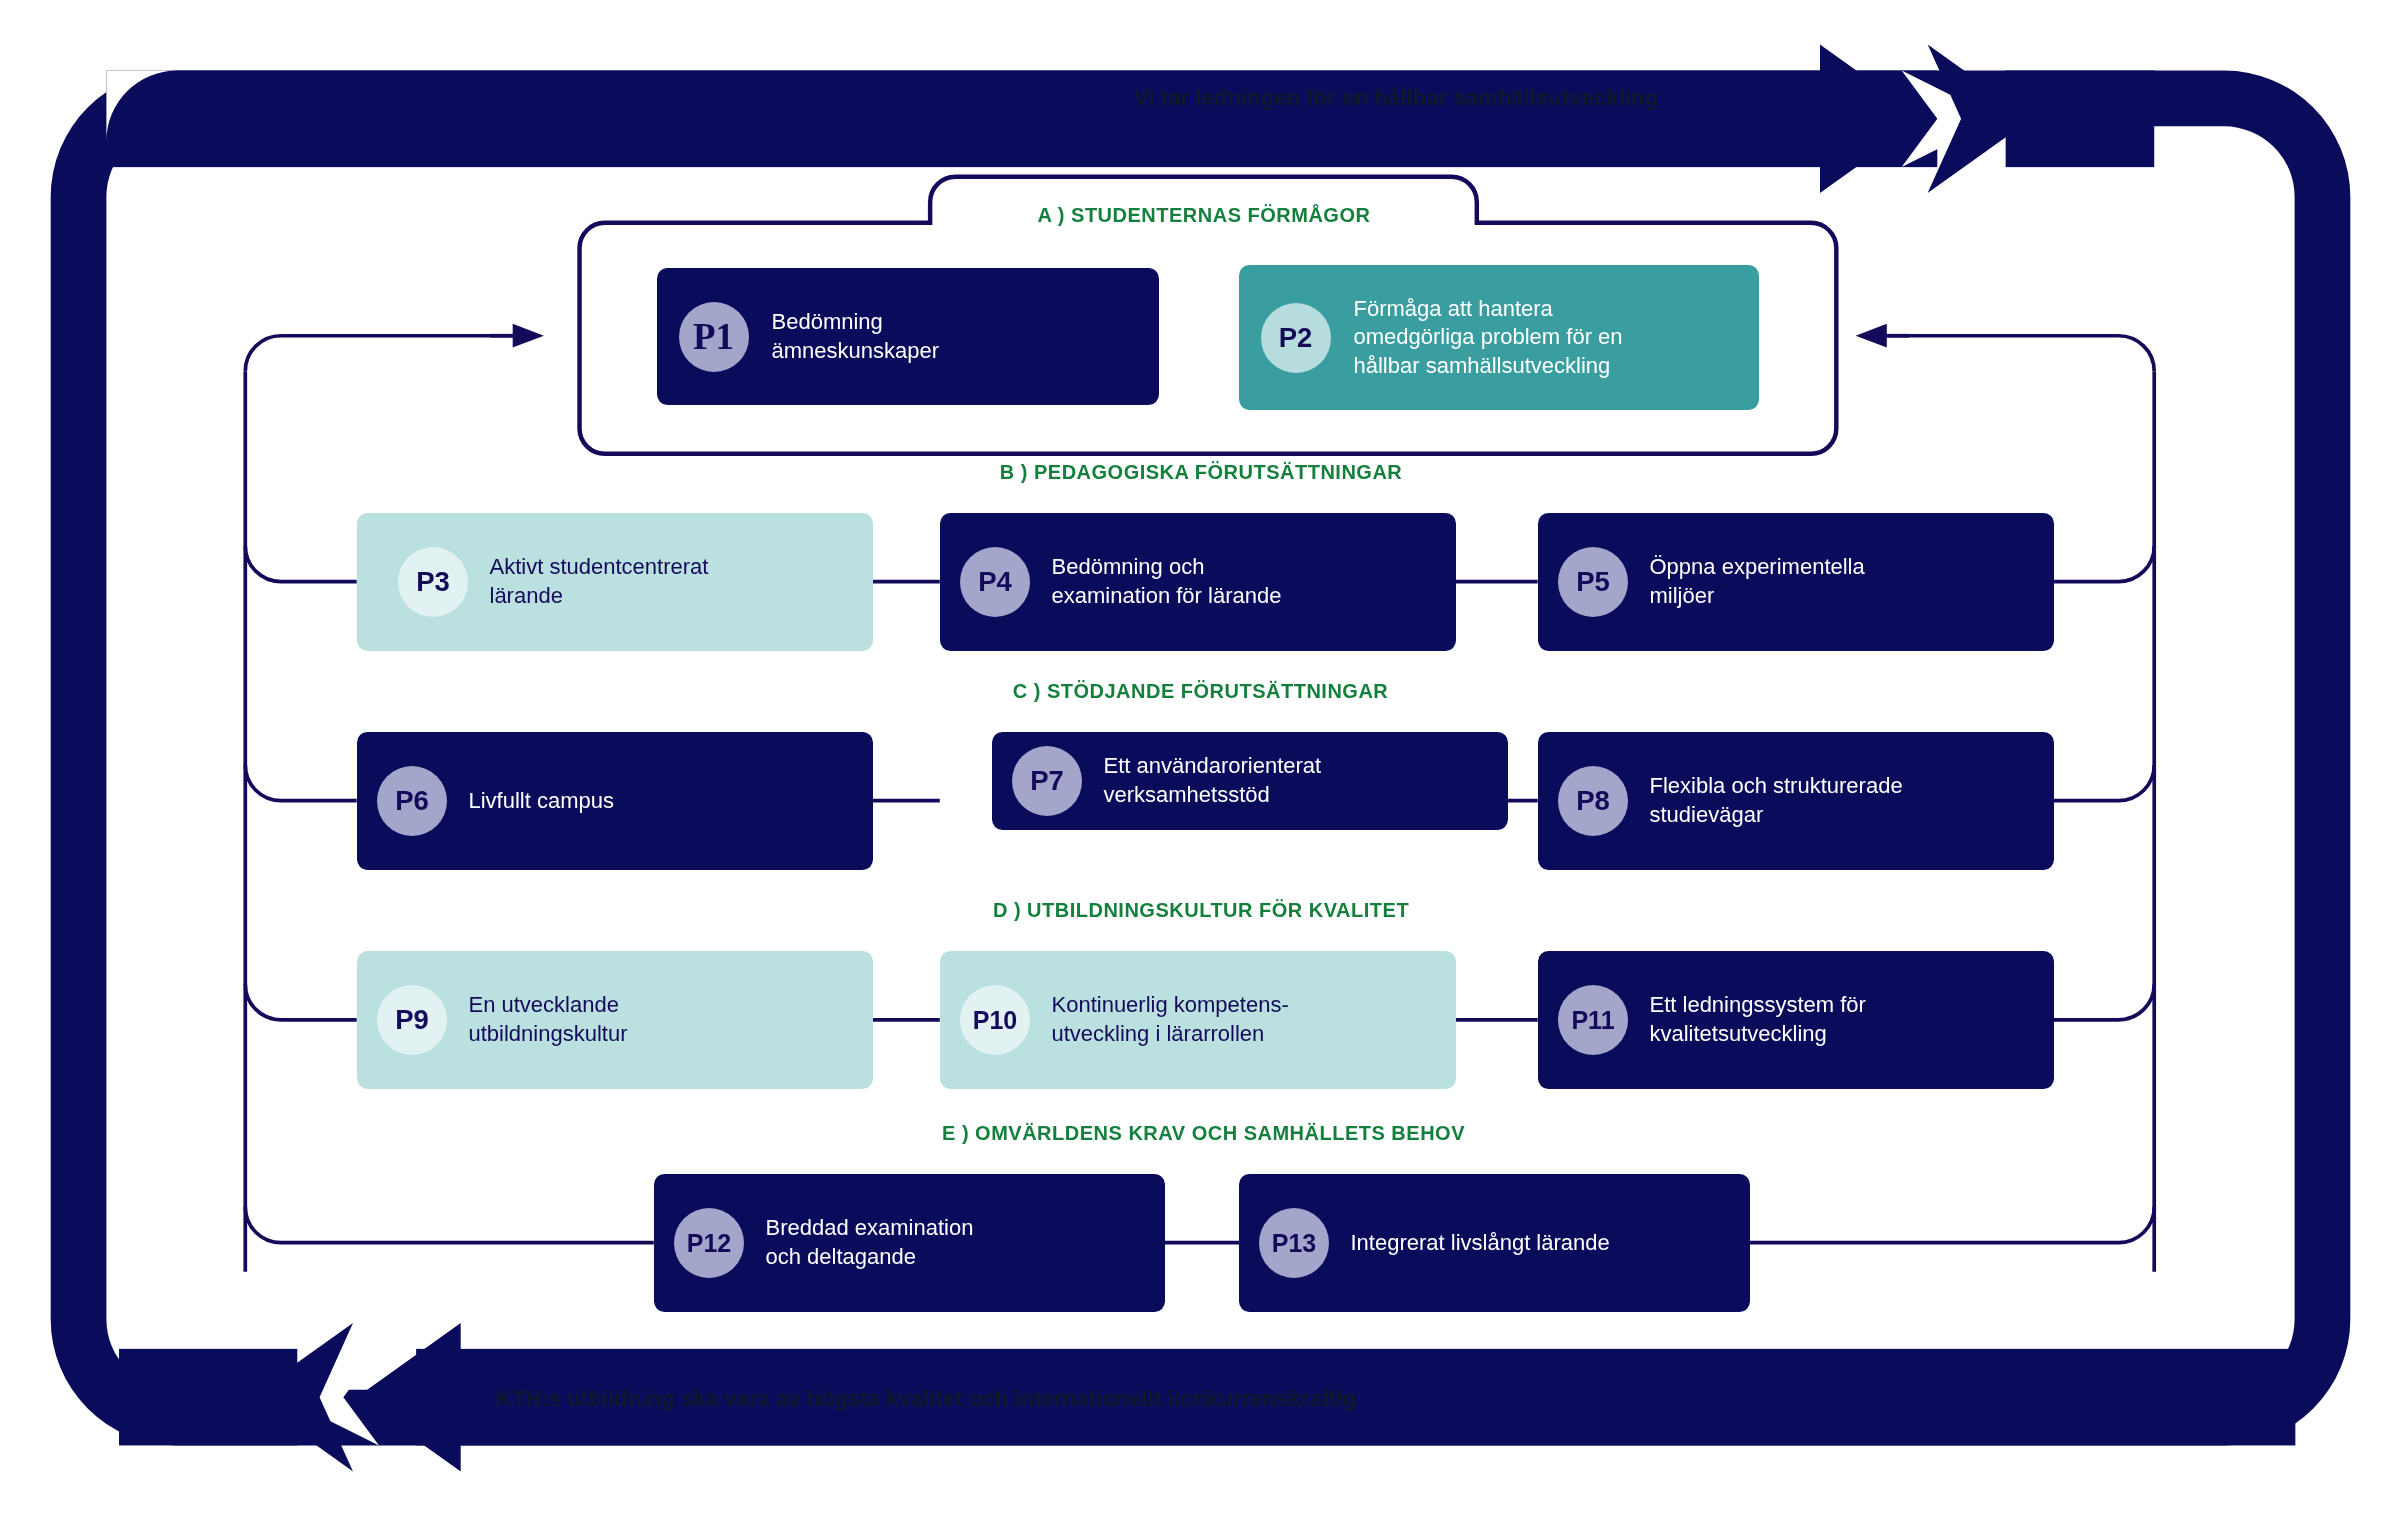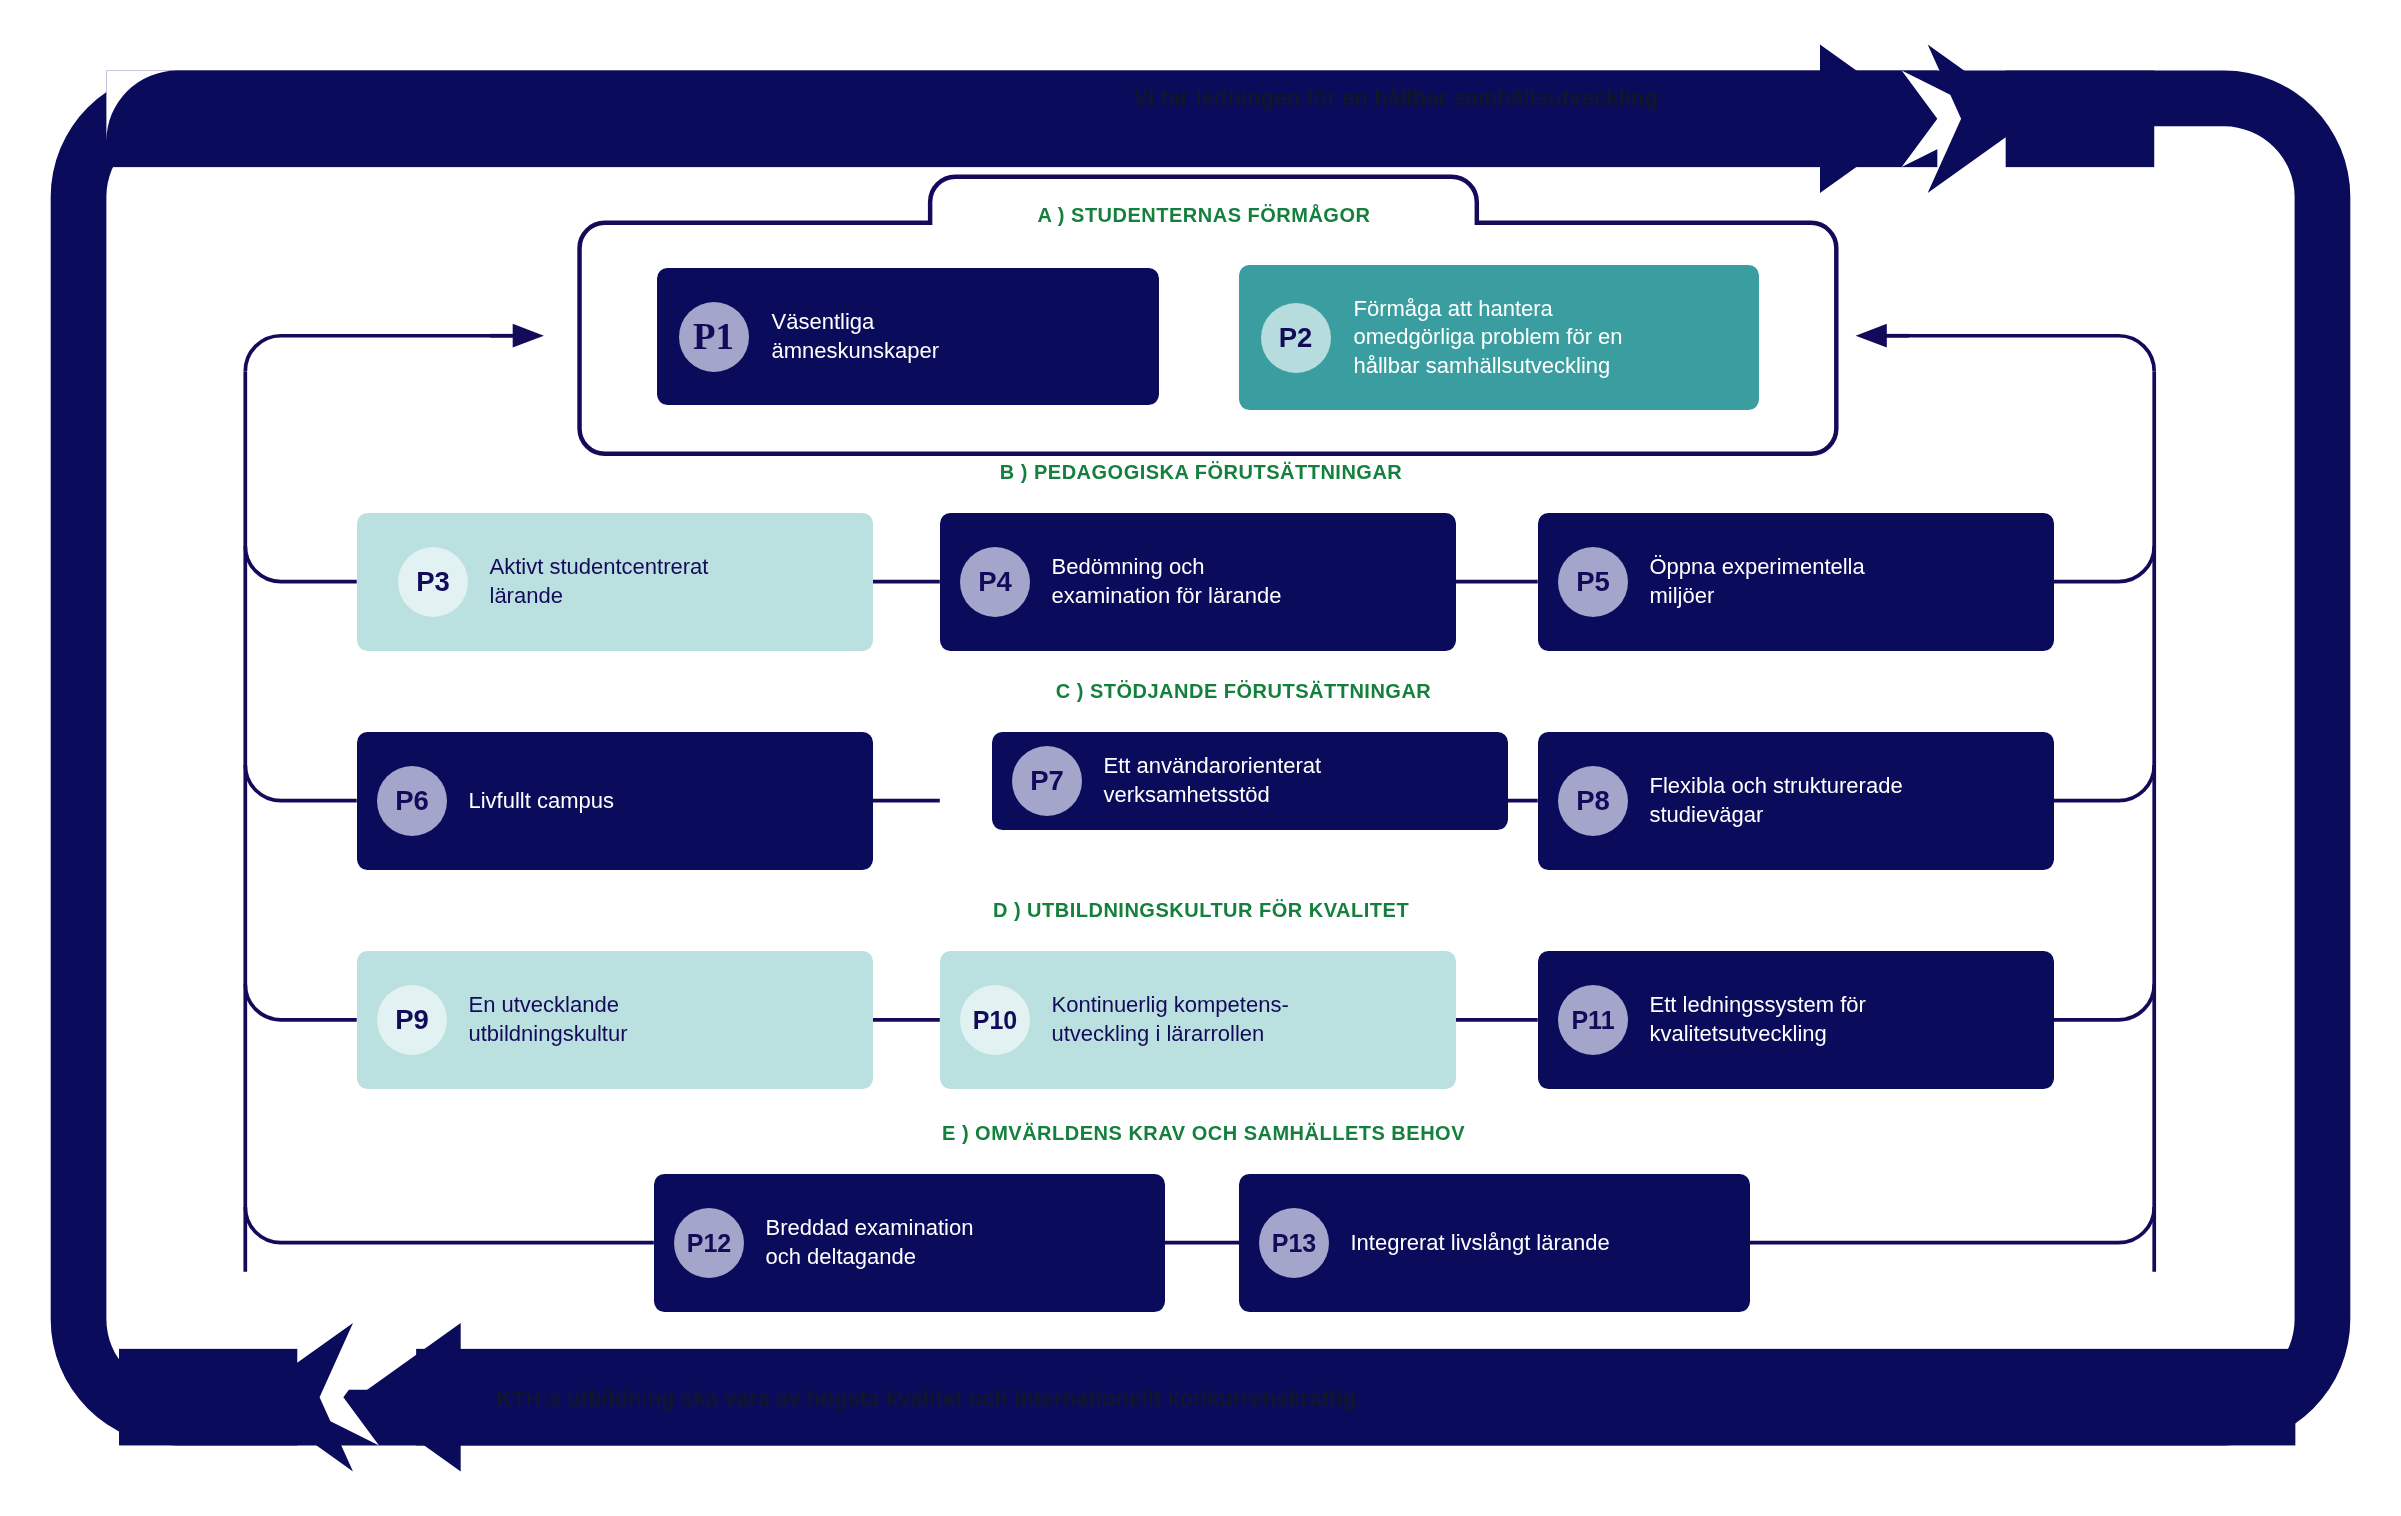--- a/index.html
+++ b/index.html
@@ -193,21 +193,21 @@
     </g>
   </svg>
 
   <div class="arrow-text" id="top-arrow-text">Vi tar ledningen för en hållbar samhällsutveckling</div>
   <div class="arrow-text" id="bottom-arrow-text">KTH:s utbildning ska vara av högsta kvalitet och internationellt konkurrenskraftig</div>
 
   <div class="section-label" style="left:956px;top:204px;width:496px;">A ) STUDENTERNAS FÖRMÅGOR</div>
 
   <div class="card v-dark" style="left:657px;top:268px;width:502px;height:137px;">
     <div class="badge" style="width:70px;height:70px;font-size:37px;margin-left:21.5px;font-family:Liberation Serif, serif;">P1</div>
-    <div class="card-text" style="margin-left:23px;">Väsentliga
+    <div class="card-text" style="margin-left:23px;">Bedömning
 ämneskunskaper</div>
   </div>
 
   <div class="card v-teal" style="left:1239px;top:265px;width:520px;height:145px;">
     <div class="badge" style="width:70px;height:70px;font-size:27.5px;margin-left:21.5px;">P2</div>
     <div class="card-text" style="margin-left:23px;">Förmåga att hantera
 omedgörliga problem för en
 hållbar samhällsutveckling</div>
   </div>
 
@@ -224,21 +224,21 @@
     <div class="card-text" style="margin-left:21.5px;">Bedömning och
 examination för lärande</div>
   </div>
 
   <div class="card v-dark" style="left:1538px;top:513px;width:516px;height:138px;">
     <div class="badge" style="width:70px;height:70px;font-size:27.5px;margin-left:20px;">P5</div>
     <div class="card-text" style="margin-left:21.5px;">Öppna experimentella
 miljöer</div>
   </div>
 
-  <div class="section-label" style="left:872px;top:680px;width:743px;">C ) STÖDJANDE FÖRUTSÄTTNINGAR</div>
+  <div class="section-label" style="left:829px;top:680px;width:743px;">C ) STÖDJANDE FÖRUTSÄTTNINGAR</div>
 
   <div class="card v-dark" style="left:357px;top:732px;width:516px;height:138px;">
     <div class="badge" style="width:70px;height:70px;font-size:27.5px;margin-left:20px;">P6</div>
     <div class="card-text" style="margin-left:21.5px;">Livfullt campus</div>
   </div>
 
   <div class="card v-dark" style="left:992px;top:732px;width:516px;height:98px;">
     <div class="badge" style="width:70px;height:70px;font-size:27.5px;margin-left:20px;">P7</div>
     <div class="card-text" style="margin-left:21.5px;">Ett användarorienterat
 verksamhetsstöd</div>

